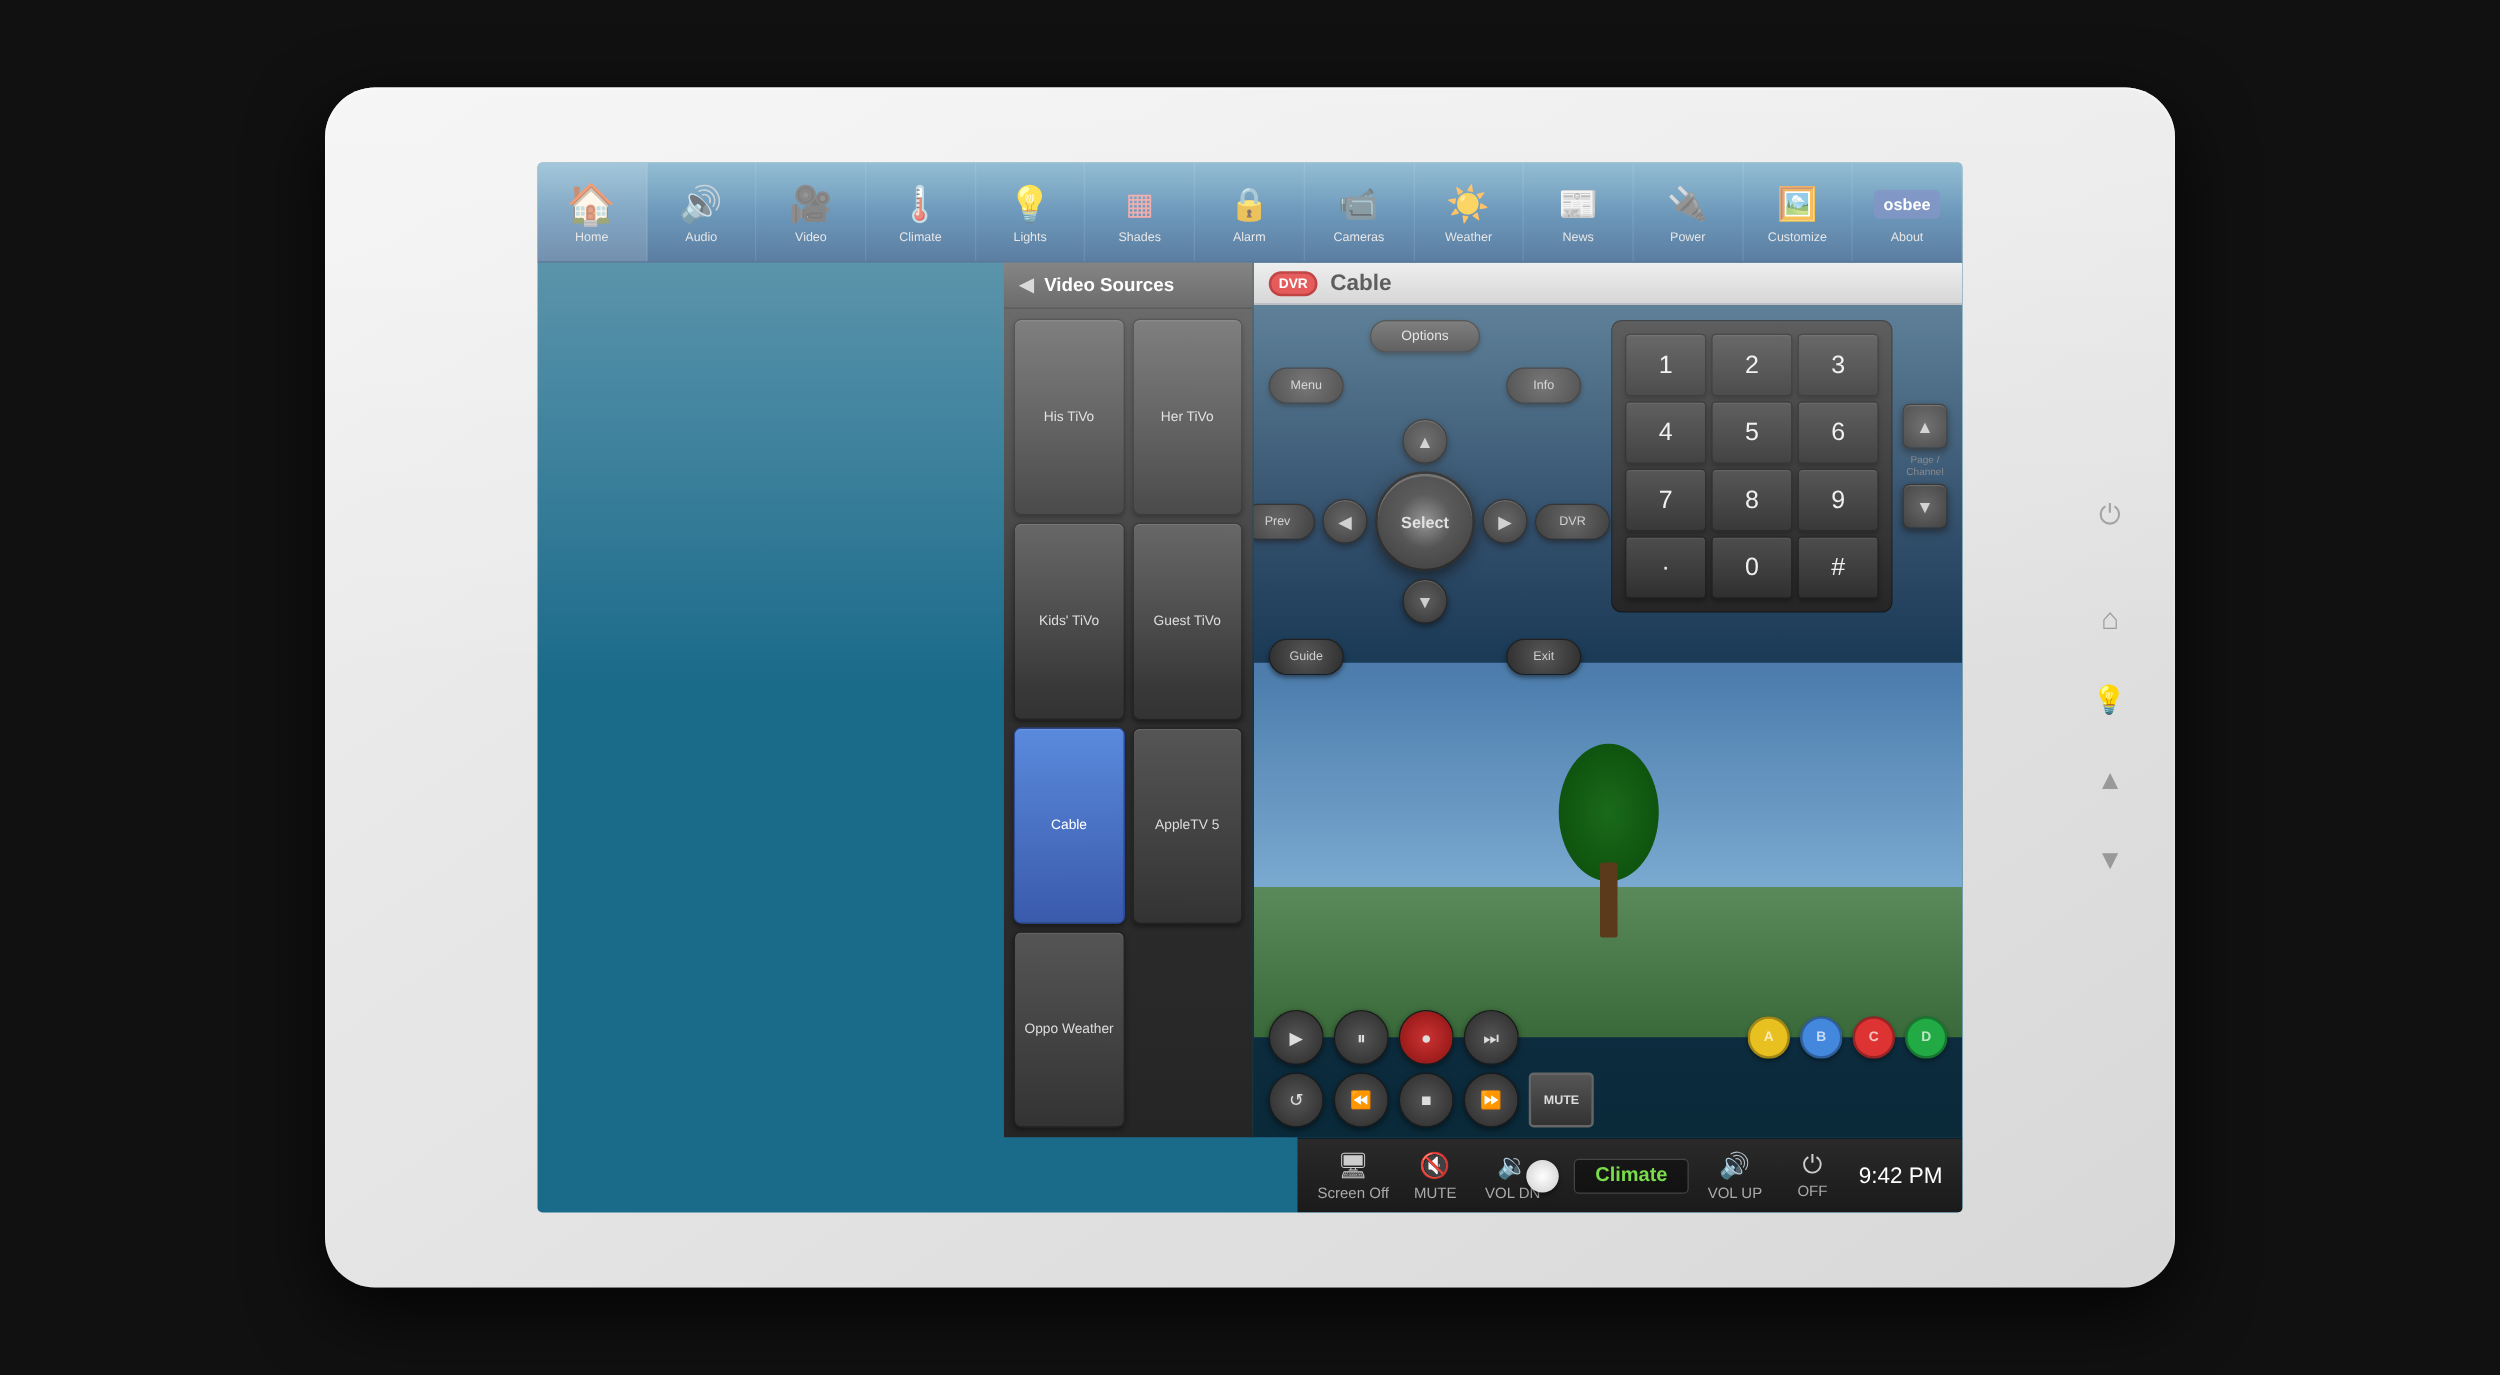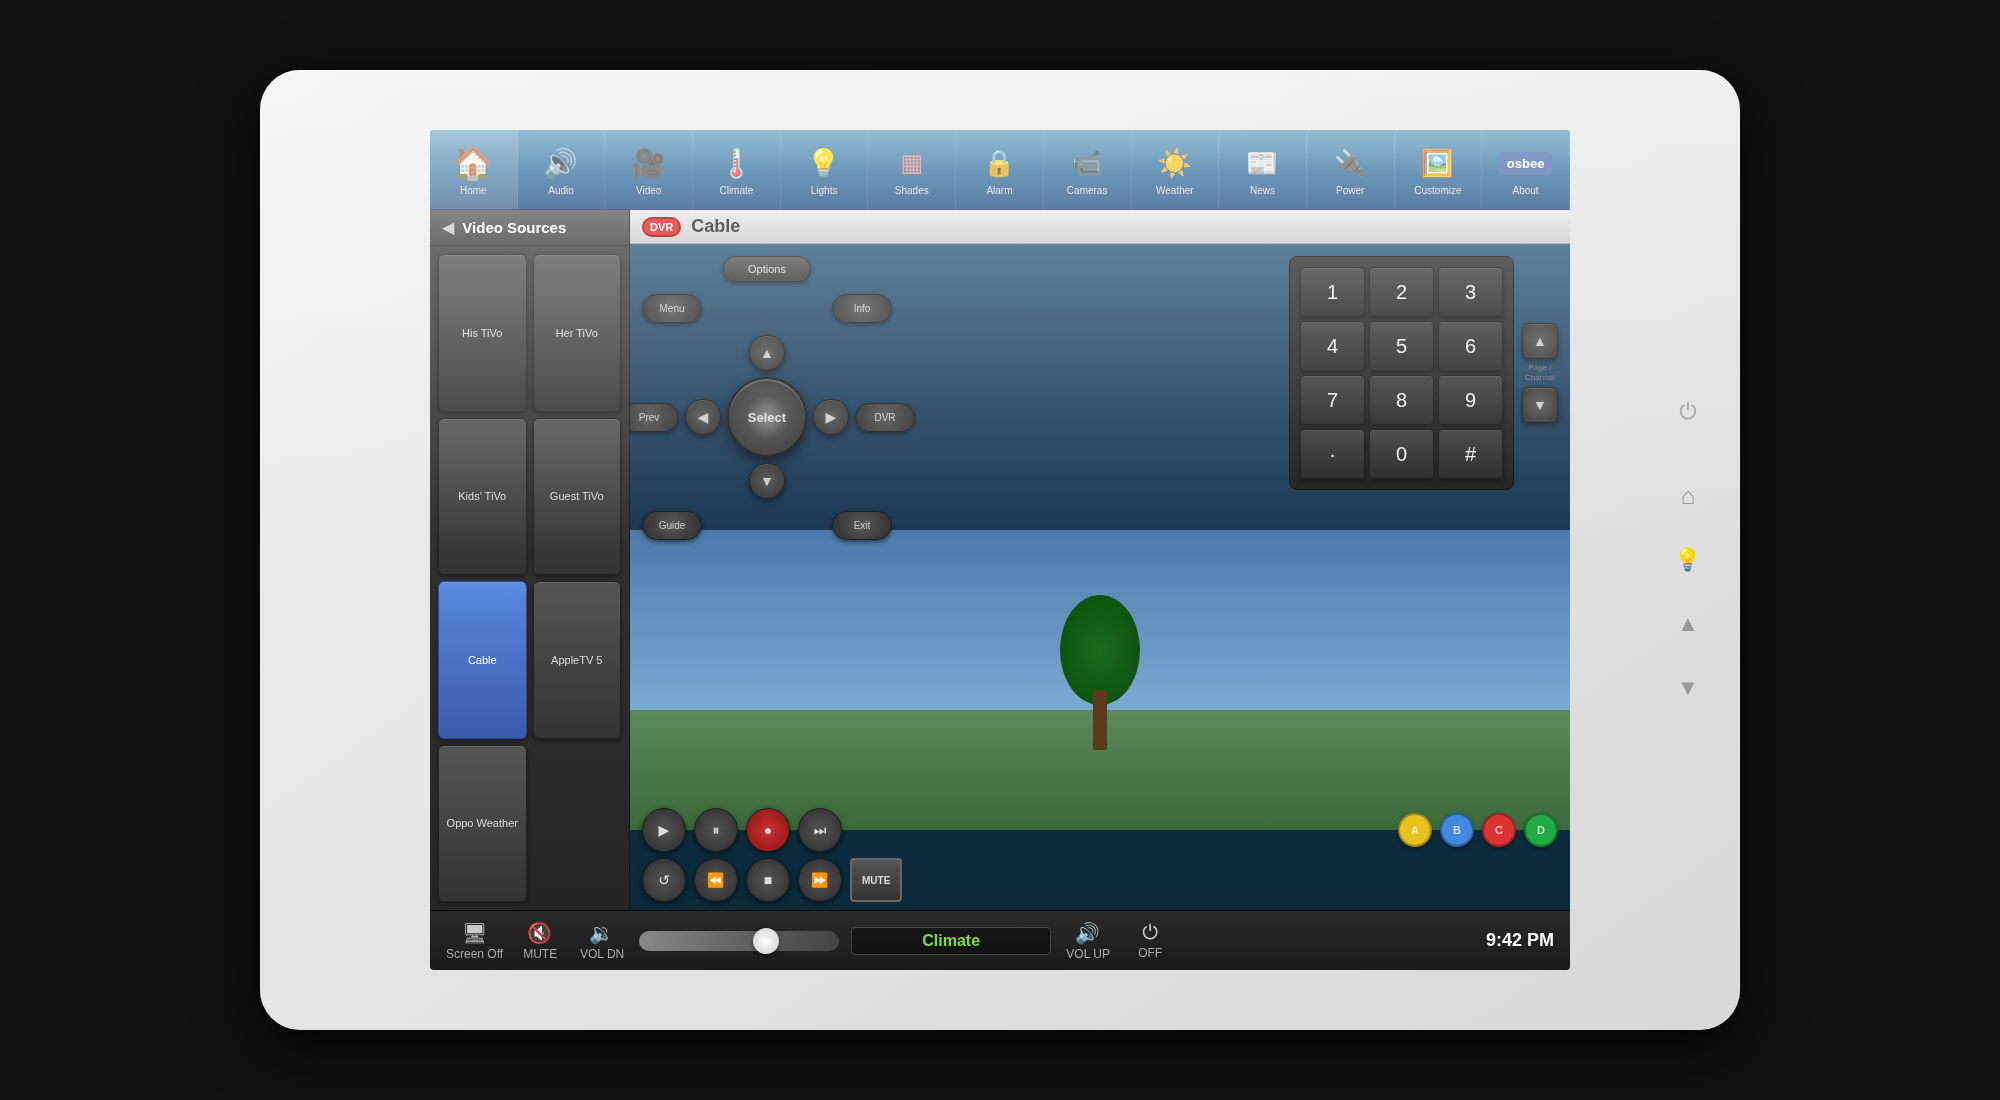--- a/index.html
+++ b/index.html
@@ -77,20 +77,21 @@
       color: #ddd;
       text-align: center;
       line-height: 1.1;
     }
     
     .main-content {
       flex: 1;
       display: flex;
       flex-direction: column;
       overflow: hidden;
+      align-items: flex-end;
     }
     .content-row {
       flex: 1;
       display: flex;
       overflow: hidden;
     }
     
     .sidebar {
       width: 200px;
       background: linear-gradient(180deg, #3a3a3a 0%, #252525 100%);
@@ -435,21 +436,21 @@
       color: #7adc4a;
       font-size: 16px;
       font-weight: 600;
       flex: 1;
       text-align: center;
       max-width: 200px;
     }
     .time-display {
       color: #fff;
       font-size: 18px;
-      font-weight: 700;
+      font-weight: 400;
       margin-left: auto;
     }
     
     .side-panel {
       position: absolute;
       right: 30px;
       top: 50%;
       transform: translateY(-50%);
       display: flex;
       flex-direction: column;

